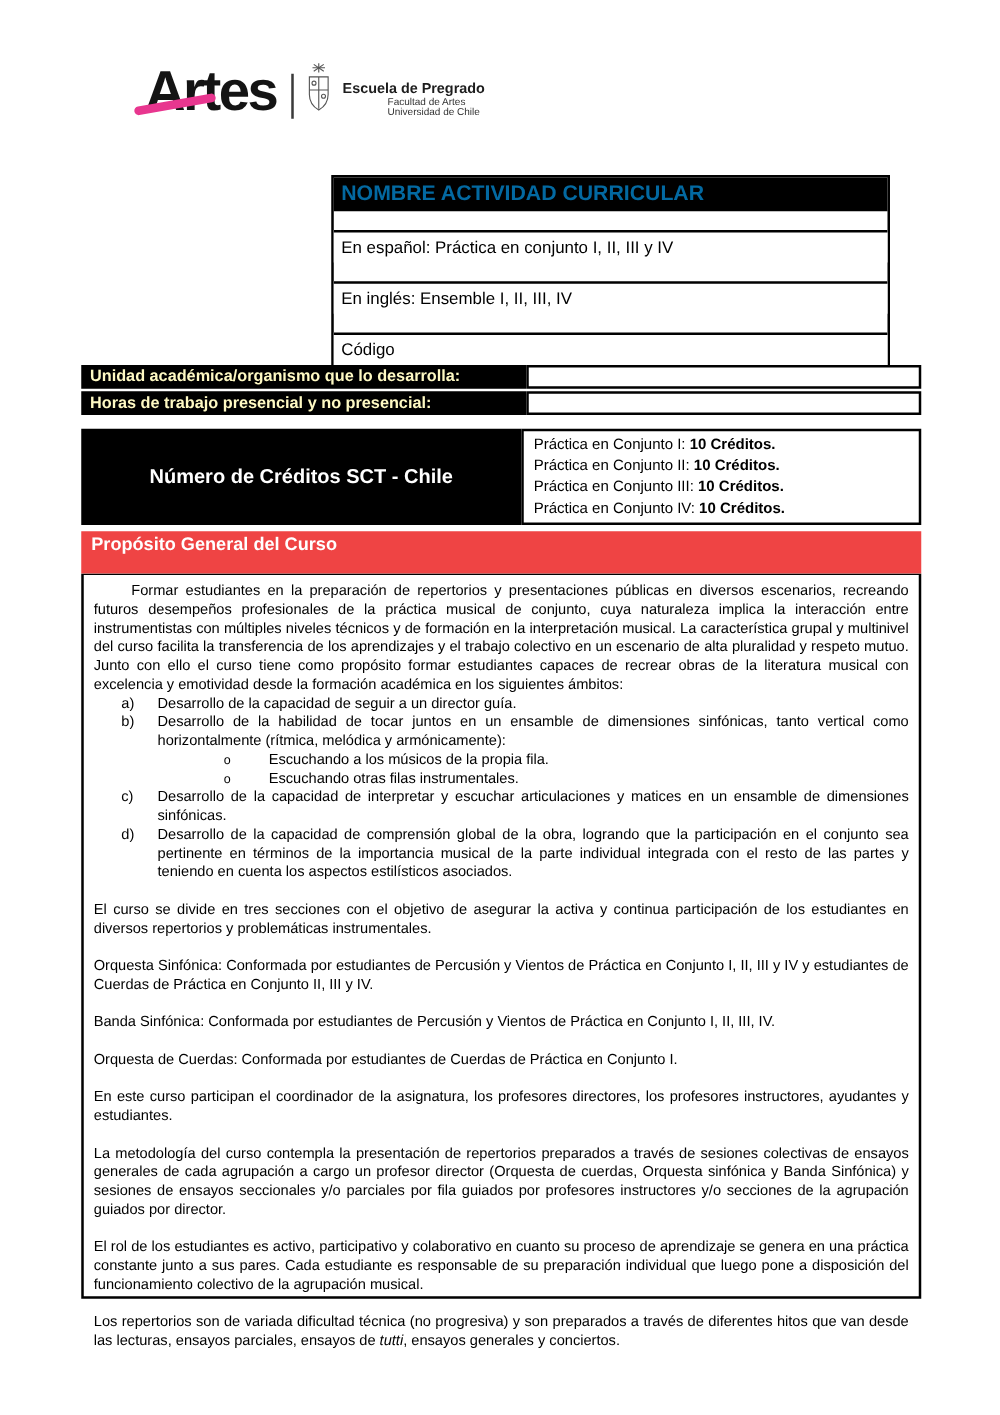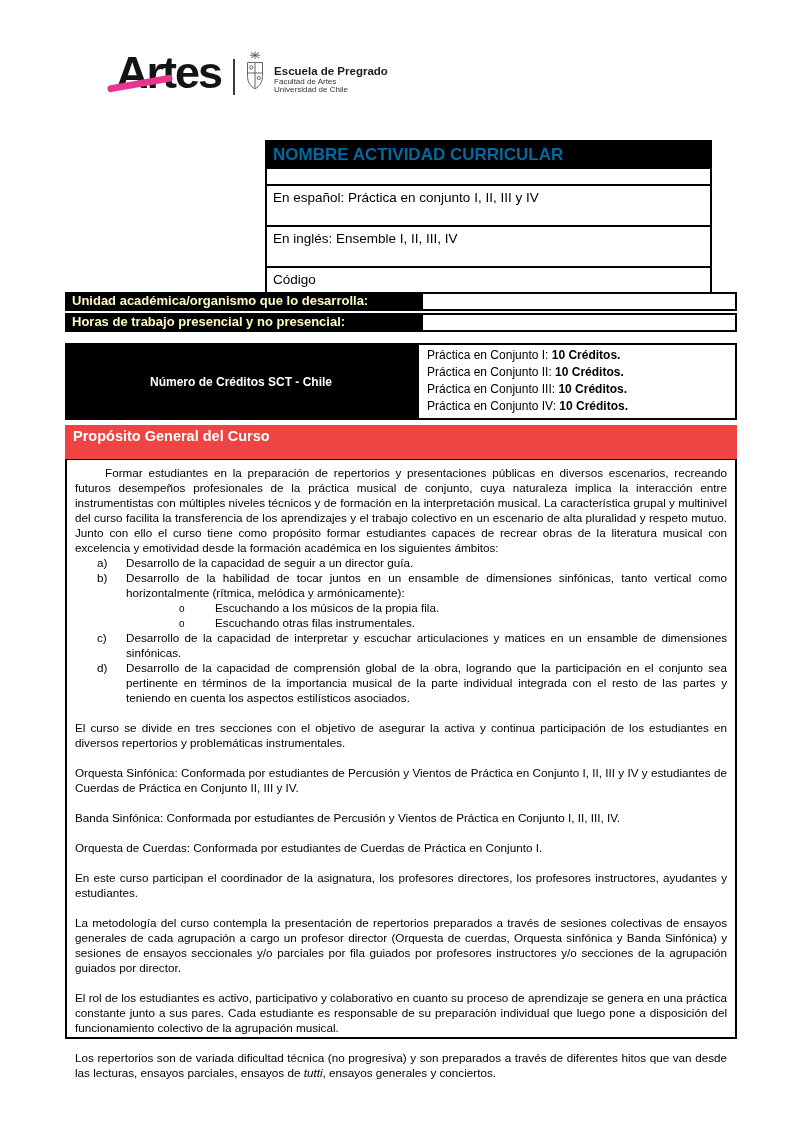--- a/index.html
+++ b/index.html
@@ -13,39 +13,39 @@
   
   .logo { position:absolute; left:116px; top:50px; display:flex; align-items:flex-end; }
   .wordmark-wrap { position:relative; padding-right:10px; }
   .wordmark { font-size:45px; font-weight:700; letter-spacing:-2px; color:#141414; line-height:1; }
   .swoosh { position:absolute; left:-9px; top:30px; width:66px; height:7px;
             background:#e8368f; border-radius:5px; transform:rotate(-10deg); }
   .logo-divider { width:2px; height:36px; background:#3a3a3a; margin:0 8px 0 2px; }
   .crest { margin-right:7px; }
   .logo-text { line-height:1.08; }
   .logo-school { font-size:11.5px; font-weight:700; color:#1d1d1d; }
-  .logo-fac, .logo-uni { font-size:8px; color:#333; }
+  .logo-fac, .logo-uni { font-size:8px; color:#333;margin-left:36px; }
 
   
   .nombre { position:absolute; left:265px; top:140px; width:447px;
             border:2px solid #000; box-sizing:border-box; }
   .nombre-header { background:#000; color:#0369a1; font-weight:700; font-size:17px;
                    padding:3px 6px 4px; }
   .nombre-row { border-top:2px solid #000; font-size:13.5px; padding:4px 6px 5px; background:#fff;margin-top:15px; }
 
   
   .info { position:absolute; left:65px; top:292px; width:672px; }
   .info-row { display:flex; margin-bottom:2px; }
   .info-label { background:#000; color:#fef9c3; font-weight:700; font-size:13px;
                 width:356px; box-sizing:border-box; padding:1px 7px 2px; line-height:16px; }
   .info-value { flex:1; border:2px solid #000; background:#fff; box-sizing:border-box; }
 
   
   .cred { position:absolute; left:65px; top:343px; width:672px; height:77px; display:flex; }
-  .cred-label { width:352px; background:#000; color:#fff; font-weight:700; font-size:12px;
+  .cred-label { width:352px; background:#000; color:#fff; font-weight:700; font-size:16px;
                 display:flex; align-items:center; justify-content:center; text-align:center;
                 box-sizing:border-box; }
   .cred-values { flex:1; border:2px solid #000; box-sizing:border-box; background:#fff;
                  padding:2px 8px; font-size:12px; line-height:17px; }
   .cred-line b { font-weight:700; }
 
   
   .prop { position:absolute; left:65px; top:425px; width:672px; }
   .prop-header { background:#ef4444; color:#fff; font-weight:700; font-size:14.5px;
                  padding:2px 8px 14px; line-height:18px; }

